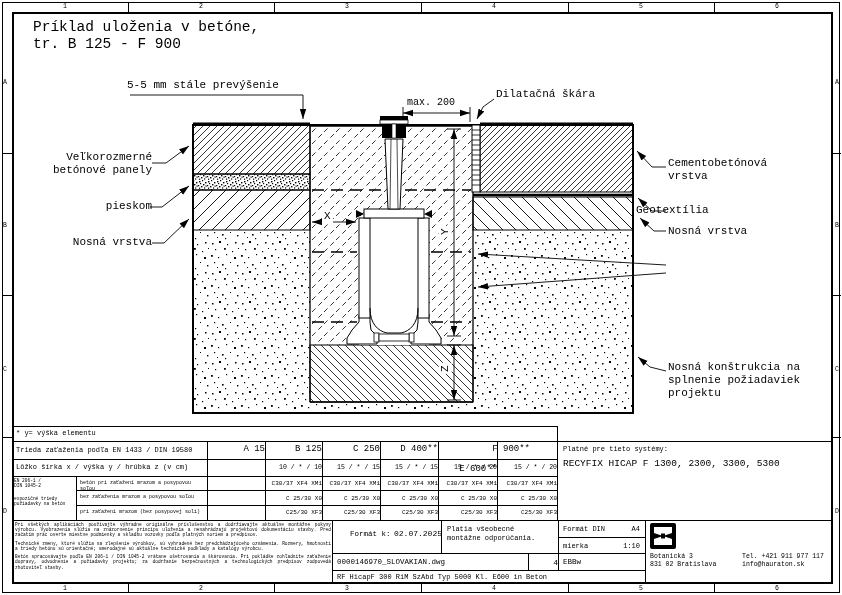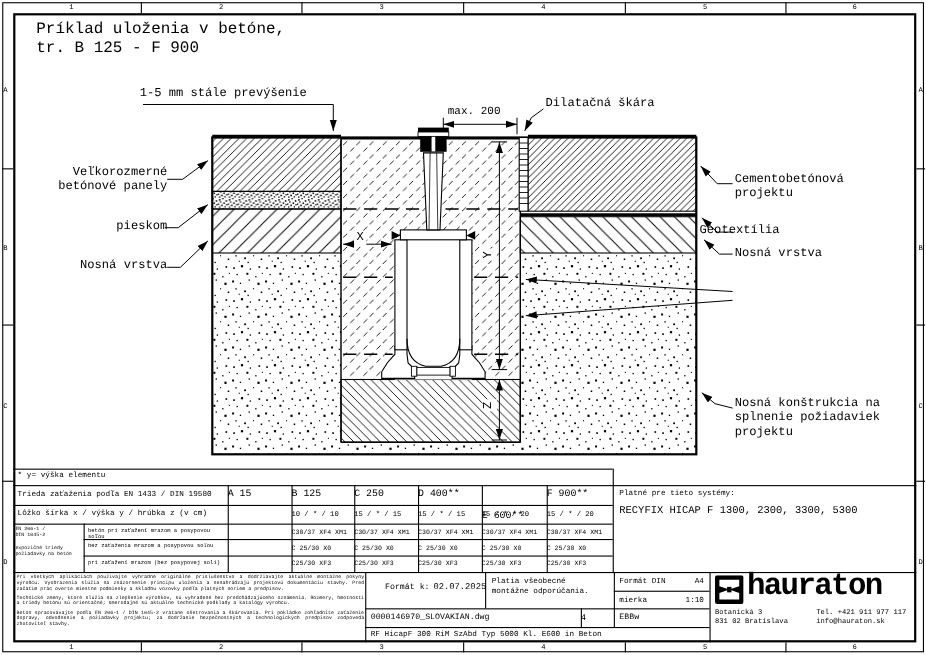--- a/index.html
+++ b/index.html
@@ -4,21 +4,21 @@
 <style>
   *{box-sizing:border-box;margin:0;padding:0}
   body{margin:0;background:#fff}
   #sheet{position:relative;width:842px;height:595px;background:#fff;color:#000;
          font-family:Liberation Mono, monospace;overflow:hidden}
   .abs{position:absolute}
   .hl{position:absolute;background:#000;height:1px}
   .vl{position:absolute;background:#000;width:1px}
   .txt{position:absolute;white-space:nowrap;color:#000}
   .wrap{white-space:normal}
-  .ctr{text-align:left}
+  .ctr{text-align:right}
   .rgt{text-align:right}
   .f6{font-size:6.5px;line-height:8px}
   .f7{font-size:7px;line-height:8.5px}
   .f75{font-size:7.5px;line-height:9px}
   .f8{font-size:8px;line-height:9.5px}
   .f9{font-size:9px;line-height:11px}
   .f10{font-size:10px;line-height:12px}
   .f11{font-size:11px;line-height:13.2px}
   .f14{font-size:14.5px;line-height:17px}
   .dim{background:#fff;padding:0 2px}
@@ -232,29 +232,29 @@
       <path d="M666,231 H654 L640,218"></path>
       <path d="M666,265 L478,254"></path>
       <path d="M666,273 L478,287"></path>
       <path d="M666,371 L650,367 L638,357"></path>
     </g>
   </svg>
 
   <div class="txt f14" style="left:33px;top:19px">Príklad uloženia v betóne,</div>
   <div class="txt f14" style="left:33px;top:36px">tr. B 125 - F 900</div>
 
-  <div class="txt f11" style="left:127px;top:79px">1-5 mm stále prevýšenie</div>
+  <div class="txt f11" style="left:127px;top:79px">5-5 mm stále prevýšenie</div>
   <div class="txt f10 dim" style="left:405px;top:97px">max. 200</div>
   <div class="txt f11" style="left:496px;top:88px">Dilatačná škára</div>
 
   <div class="txt f11 wrap rgt" style="left:12px;top:151px;width:140px">Veľkorozmerné betónové panely</div>
   <div class="txt f11 rgt" style="left:60px;top:200px;width:92px">pieskom</div>
   <div class="txt f11 rgt" style="left:60px;top:236px;width:92px">Nosná vrstva</div>
 
-  <div class="txt f11 wrap" style="left:668px;top:157px;width:120px">Cementobetónová projektu</div>
+  <div class="txt f11 wrap" style="left:668px;top:157px;width:120px">Cementobetónová vrstva</div>
   <div class="txt f11" style="left:636px;top:204px">Geotextília</div>
   <div class="txt f11" style="left:668px;top:225px">Nosná vrstva</div>
   <div class="txt f11 wrap" style="left:668px;top:361px;width:172px">Nosná konštrukcia na splnenie požiadaviek projektu</div>
 
   <div class="txt f11 dim" style="left:322px;top:210px">X</div>
   <div class="txt f11 dim rot" style="left:440px;top:225px">Y</div>
   <div class="txt f11 dim rot" style="left:440px;top:362px">Z</div>
 
   <div class="hl" style="left:12px;top:426px;width:545px"></div>
   <div class="hl" style="left:12px;top:441px;width:821px"></div>
@@ -272,21 +272,21 @@
   <div class="vl" style="left:497px;top:441px;height:79px"></div>
   <div class="vl" style="left:557px;top:426px;height:94px"></div>
 
   <div class="txt f7" style="left:16px;top:429px">* y= výška elementu</div>
   <div class="txt f7" style="left:16px;top:446px">Trieda zaťaženia podľa EN 1433 / DIN 19580</div>
   <div class="txt f9 ctr" style="left:207px;top:444px;width:58px">A 15</div>
   <div class="txt f9 ctr" style="left:265px;top:444px;width:57px">B 125</div>
   <div class="txt f9 ctr" style="left:322px;top:444px;width:58px">C 250</div>
   <div class="txt f9 ctr" style="left:380px;top:444px;width:58px">D 400**</div>
   <div class="txt f9 ctr" style="left:438px;top:464px;width:59px">E 600**</div>
-  <div class="txt f9 ctr" style="left:497px;top:444px;width:60px">F 900**</div>
+  <div class="txt f9 ctr" style="left:470px;top:444px;width:60px">F 900**</div>
 
   <div class="txt f7" style="left:16px;top:463px">Lôžko šírka x / výška y / hrúbka z (v cm)</div>
   <div class="txt ctr" style="left:207px;top:464px;width:58px;font-size:6.5px"></div>
   <div class="txt ctr" style="left:265px;top:464px;width:57px;font-size:6.5px">10 / * / 10</div>
   <div class="txt ctr" style="left:322px;top:464px;width:58px;font-size:6.5px">15 / * / 15</div>
   <div class="txt ctr" style="left:380px;top:464px;width:58px;font-size:6.5px">15 / * / 15</div>
   <div class="txt ctr" style="left:438px;top:464px;width:59px;font-size:6.5px">15 / * / 20</div>
   <div class="txt ctr" style="left:497px;top:464px;width:60px;font-size:6.5px">15 / * / 20</div>
 
   <div class="abs" style="left:14px;top:478px;width:62px;height:42px;overflow:hidden">
@@ -356,19 +356,18 @@
   <div class="txt f75" style="left:563px;top:558px">EBBw</div>
   <div class="txt f75" style="left:337px;top:558px">0000146970_SLOVAKIAN.dwg</div>
   <div class="txt f8 ctr" style="left:528px;top:558px;width:30px">4</div>
   <div class="txt f7" style="left:337px;top:573px">RF HicapF 300 RiM SzAbd Typ 5000 Kl. E600 in Beton</div>
 
   <svg class="abs" style="left:650px;top:523px" width="26" height="26" viewBox="0 0 26 26">
     <rect x="0" y="0" width="26" height="26" rx="2" fill="#000"></rect>
     <path d="M4,4 h18 v6 l-9,3 9,3 v6 h-18 v-6 l9,-3 -9,-3 z" fill="#fff"></path>
     <rect x="11" y="10.5" width="4" height="5" fill="#000"></rect>
   </svg>
-  <div class="logoword" style="left:679px;top:519px">hauraton</div>
   <div class="txt f6" style="left:650px;top:553px">Botanická 3</div>
   <div class="txt f6" style="left:650px;top:561px">831 02 Bratislava</div>
   <div class="txt f6" style="left:742px;top:553px">Tel. +421 911 977 117</div>
   <div class="txt f6" style="left:742px;top:561px">info@hauraton.sk</div>
 
 </div>
 
 </body></html>

